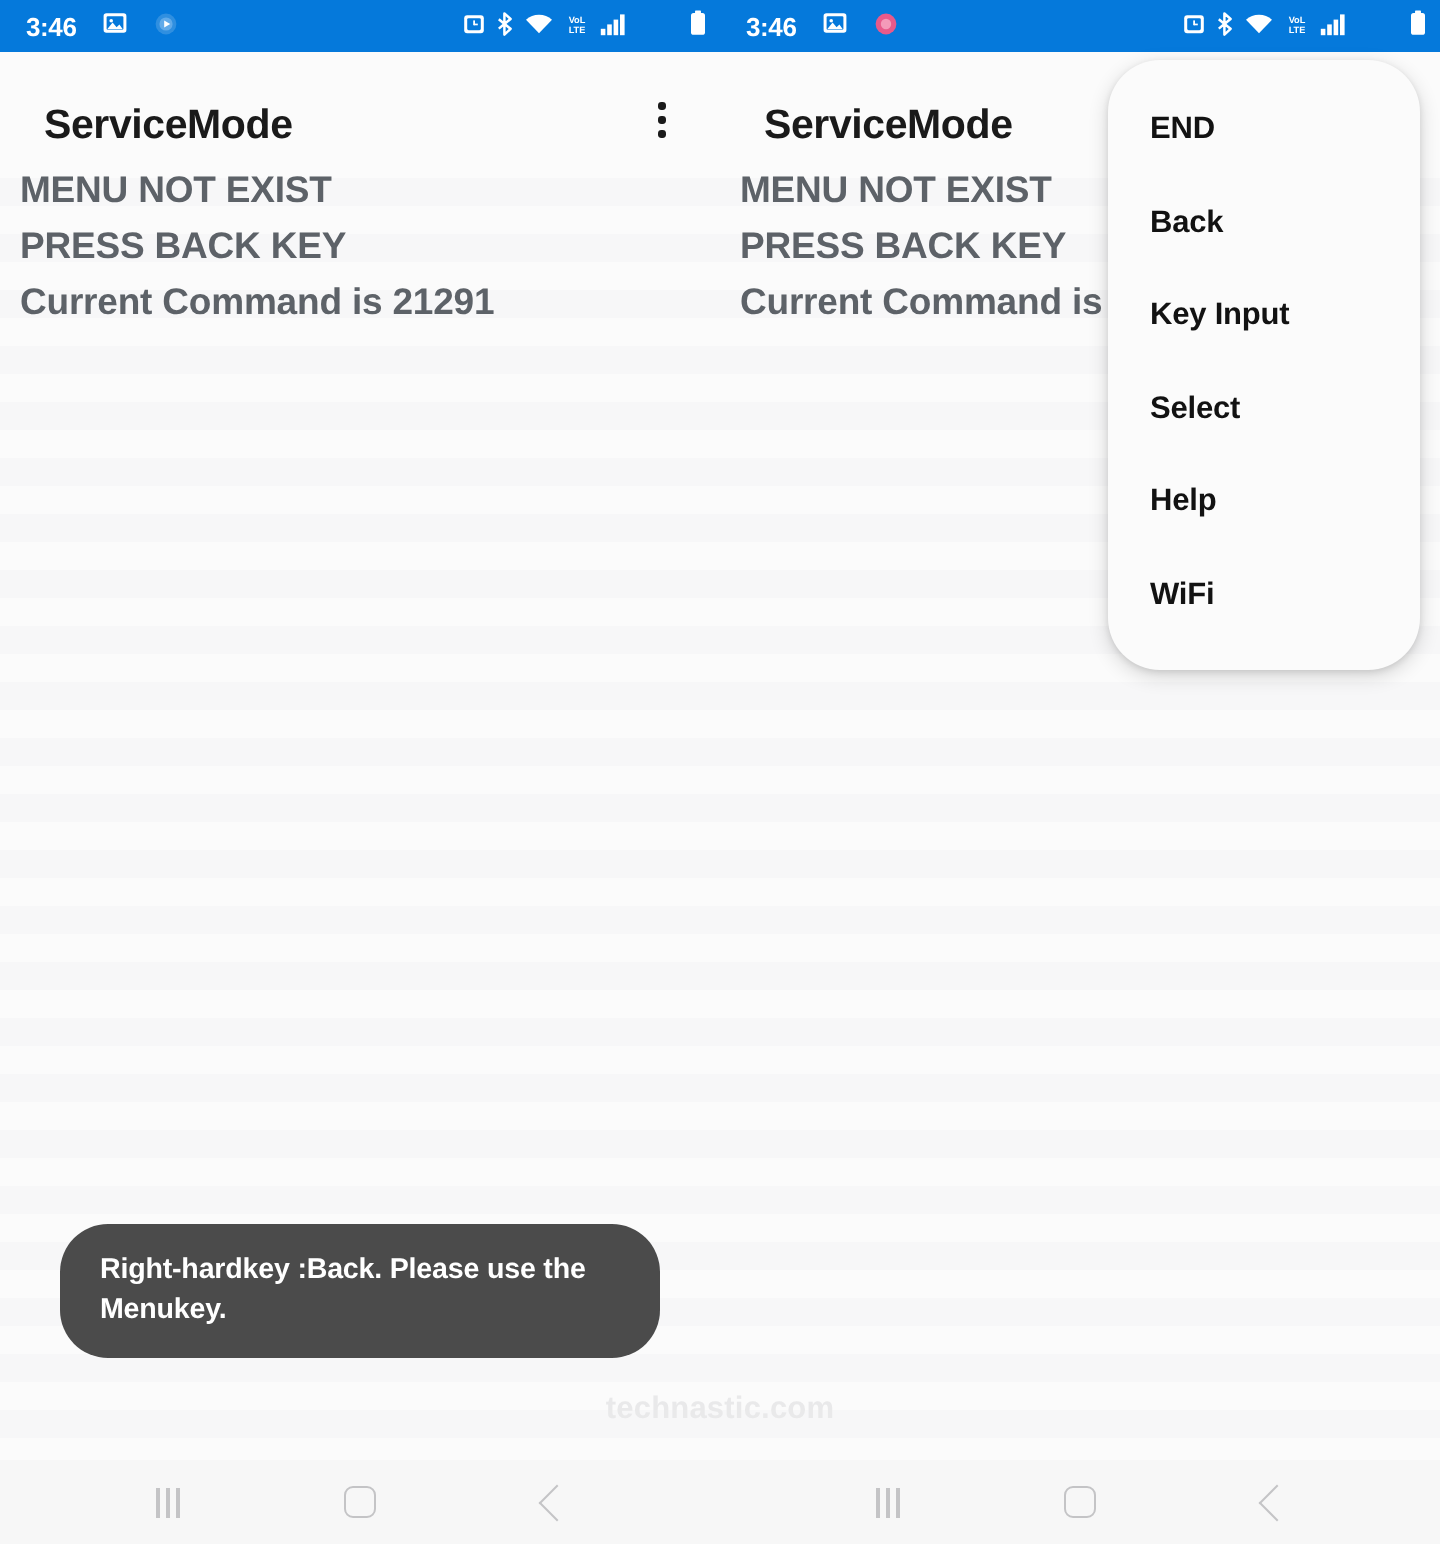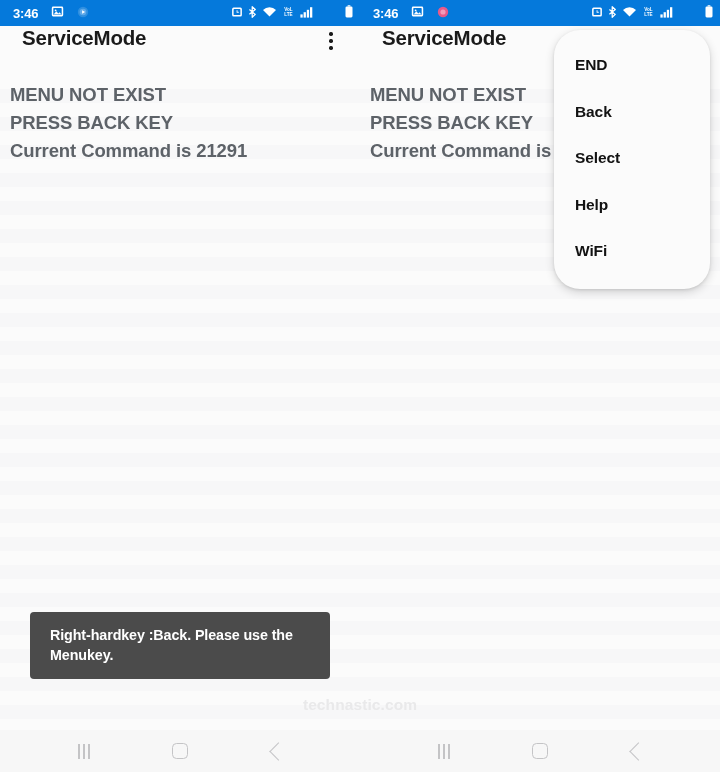--- a/index.html
+++ b/index.html
@@ -80,21 +80,21 @@
     margin-top: 45px;
   }
   .ic { display: block; }
 
   
   .appbar {
     position: relative;
     height: 49px;
     background: #fbfbfb;
     display: flex;
-    align-items: flex-start;
+    align-items: flex-end;
     padding: 0 16px 0 22px;
     box-sizing: border-box;
   }
   .appbar-title {
     font-size: 20.5px;
     font-weight: bold;
     color: #1a1a1a;
     letter-spacing: -0.2px;
     flex: 1 1 auto;
   }
@@ -147,21 +147,21 @@
 
   
   .toast {
     position: absolute;
     left: 30px;
     top: 612px;
     width: 300px;
     box-sizing: border-box;
     background: #4b4b4b;
     color: #ffffff;
-    border-radius: 4px;
+    border-radius: 24px;
     padding: 13px 20px 14px 20px;
     font-size: 14.3px;
     font-weight: bold;
     line-height: 20px;
     letter-spacing: -0.1px;
   }
 
   
   .dropdown {
     position: absolute;
@@ -423,20 +423,21 @@
           <div class="line">PRESS BACK KEY</div>
           <div class="line">Current Command is 21291</div>
         </div>
       </div>
     </div>
   </div>
 
   <div class="dropdown">
     <div class="dd-item">END</div>
     <div class="dd-item">Back</div>
+    <div class="dd-item">Key Input</div>
     <div class="dd-item">Select</div>
     <div class="dd-item">Help</div>
     <div class="dd-item">WiFi</div>
   </div>
 
   <div class="watermark">technastic.com</div>
 
   <div class="navbars">
     <div class="navbar">
       <div class="nav-btn">

